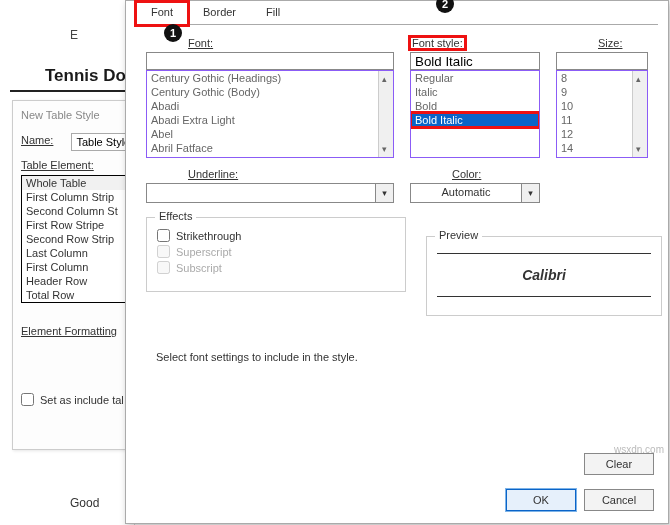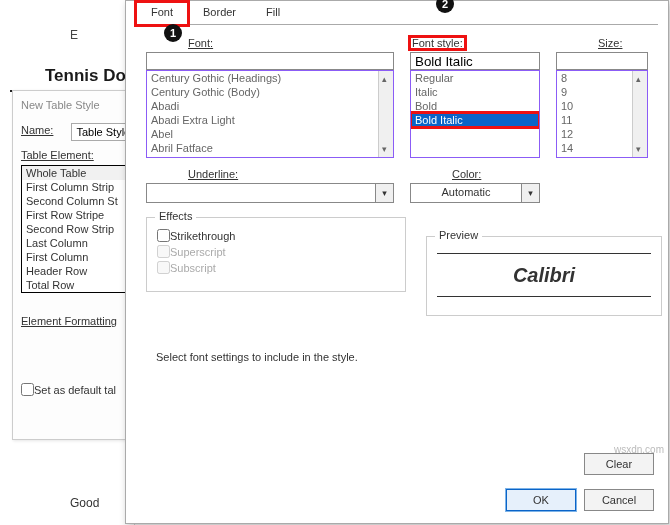--- a/index.html
+++ b/index.html
@@ -4,21 +4,21 @@
 <style>
   * { box-sizing: border-box; }
   body { margin: 0; font-family: "Segoe UI", Tahoma, sans-serif; font-size: 11px; color: #333; background: #f9f9f9; width: 670px; height: 525px; overflow: hidden; position: relative; }
   
   .sheet-bg { position: absolute; left: 0; top: 0; width: 135px; height: 100%; background: #fff; border-right: 1px solid #d0d0d0;}
   .col-hdr { position: absolute; left: 70px; top: 28px; font-size: 12px; color: #444; }
   .tennis { position: absolute; left: 45px; top: 66px; font-size: 17px; font-weight: bold; color: #1a1a1a; }
   .border-top { position: absolute; left: 10px; top: 90px; width: 120px; border-top: 2px solid #222; }
   .good { position: absolute; left: 70px; bottom: 15px; font-size: 12px; }
 
-  .dlg1 { position: absolute; left: 12px; top: 90px; width: 200px; height: 350px; background: #fdfdfd; border: 1px solid #ccc; box-shadow: 1px 1px 3px rgba(0,0,0,.1); padding: 8px; }
+  .dlg1 { position: absolute; left: 12px; top: 100px; width: 200px; height: 350px; background: #fdfdfd; border: 1px solid #ccc; box-shadow: 1px 1px 3px rgba(0,0,0,.1); padding: 8px; }
   .dlg1 h4 { margin: 0 0 12px 0; font-size: 11px; font-weight: normal; color: #888; }
   .dlg1 .nm-row { display: flex; align-items: center; gap: 18px; margin-bottom: 8px;}
   .dlg1 input[type="text"] { border: 1px solid #aaa; padding: 2px 4px; font-size: 11px; flex: 1; }
   .dlg1 .lbl { text-decoration: underline; margin-bottom: 4px; }
   .dlg1 .list1 { border: 1px solid #000000; background: #fff; height: 128px; overflow: hidden; }
   .dlg1 .list1 div { padding: 1px 4px; }
   .dlg1 .list1 .sel { background: #f1f1f1; }
   .dlg1 .ef { margin-top: 22px; text-decoration: underline;}
   .dlg1 .chk { margin-top: 56px; }
 
@@ -46,26 +46,26 @@
   .listbox .scroll::before{content:"▴"; position:absolute;top:1px;left:3px;font-size:9px;color:#666;}
   .listbox .scroll::after{content:"▾"; position:absolute;bottom:1px;left:3px;font-size:9px;color:#666;}
   .listbox div { padding: 0 4px; color:#666; font-size:11px; line-height:14px;}
   .listbox .sel { background:#0a64c8; color:#fff; }
   .sub { margin-top: 10px; }
   .combo { display:flex; }
   .combo .cb { border:1px solid #888; height:20px; flex:1; background:#fff; padding:2px 6px;}
   .combo .dd { width:18px; height:20px; border:1px solid #888; border-left:none; background:#f0f0f0; display:flex;align-items:center;justify-content:center;font-size:9px;}
   .effects-box { border:1px solid #ccc; margin: 14px 20px 0 20px; padding: 8px 10px 14px 10px; width: 260px; position:relative;}
   .effects-box .leg { position:absolute; top:-8px; left:8px; background:#fff; padding:0 4px;}
-  .chkrow { display:flex; align-items:center; margin:3px 0;}
+  .chkrow { display:flex; align-items:center; gap:6px; margin:3px 0;}
   .chkrow input { margin:0; }
   .chkrow .dis { color:#aaa; }
   .preview-box { border:1px solid #ccc; position:absolute; left: 300px; top: 235px; width: 236px; height: 80px; }
   .preview-box .leg { position:absolute; top:-8px; left:8px; background:#fff; padding:0 4px;}
-  .preview-inner { margin: 16px 10px; height: 44px; border-top:1px solid #333; border-bottom:1px solid #333; display:flex; align-items:center; justify-content:center; font-style:italic; font-weight:bold; font-size:20px;}
+  .preview-inner { margin: 16px 10px; height: 44px; border-top:1px solid #333; border-bottom:1px solid #333; display:flex; align-items:center; justify-content:center; font-style:italic; font-weight:bold; font-size:14px;}
   .note { position:absolute; left: 30px; top: 350px; font-size:11px; color:#333;}
   .btn-row { position:absolute; right:14px; bottom:48px; }
   .btn-row2 { position:absolute; right:14px; bottom:12px; display:flex; gap:8px;}
   .btn { min-width:70px; height:22px; border:1px solid #888; background:#f3f3f3; display:inline-flex;align-items:center;justify-content:center; padding:0 14px; font-size:11px;}
   .btn.primary { border:1px solid #0a64c8; outline:1px solid #7db3e8; background:#e6f0fb;}
 
   .watermark { position:absolute; right:6px; bottom:70px; font-size:10px; color:#bbb;}
 </style>
 </head>
 <body>
@@ -91,21 +91,21 @@
     <div>Second Row Strip</div>
     <div>Last Column</div>
     <div>First Column</div>
     <div>Header Row</div>
     <div>Total Row</div>
   </div>
   <div class="ef">Element Formatting</div>
   <div class="chk">
     <label class="chkrow">
       <input type="checkbox" style="">
-      <span>Set as default tal</span>
+      <span>Set as include tal</span>
     </label>
   </div>
 </div>
 
 <div class="dlg2">
 
   <div class="tabs" style="position:relative;">
     <div class="tab active hl-red"><span>Font</span></div>
     <div class="tab"><span>Border</span></div>
     <div class="tab"><span>Fill</span></div>

